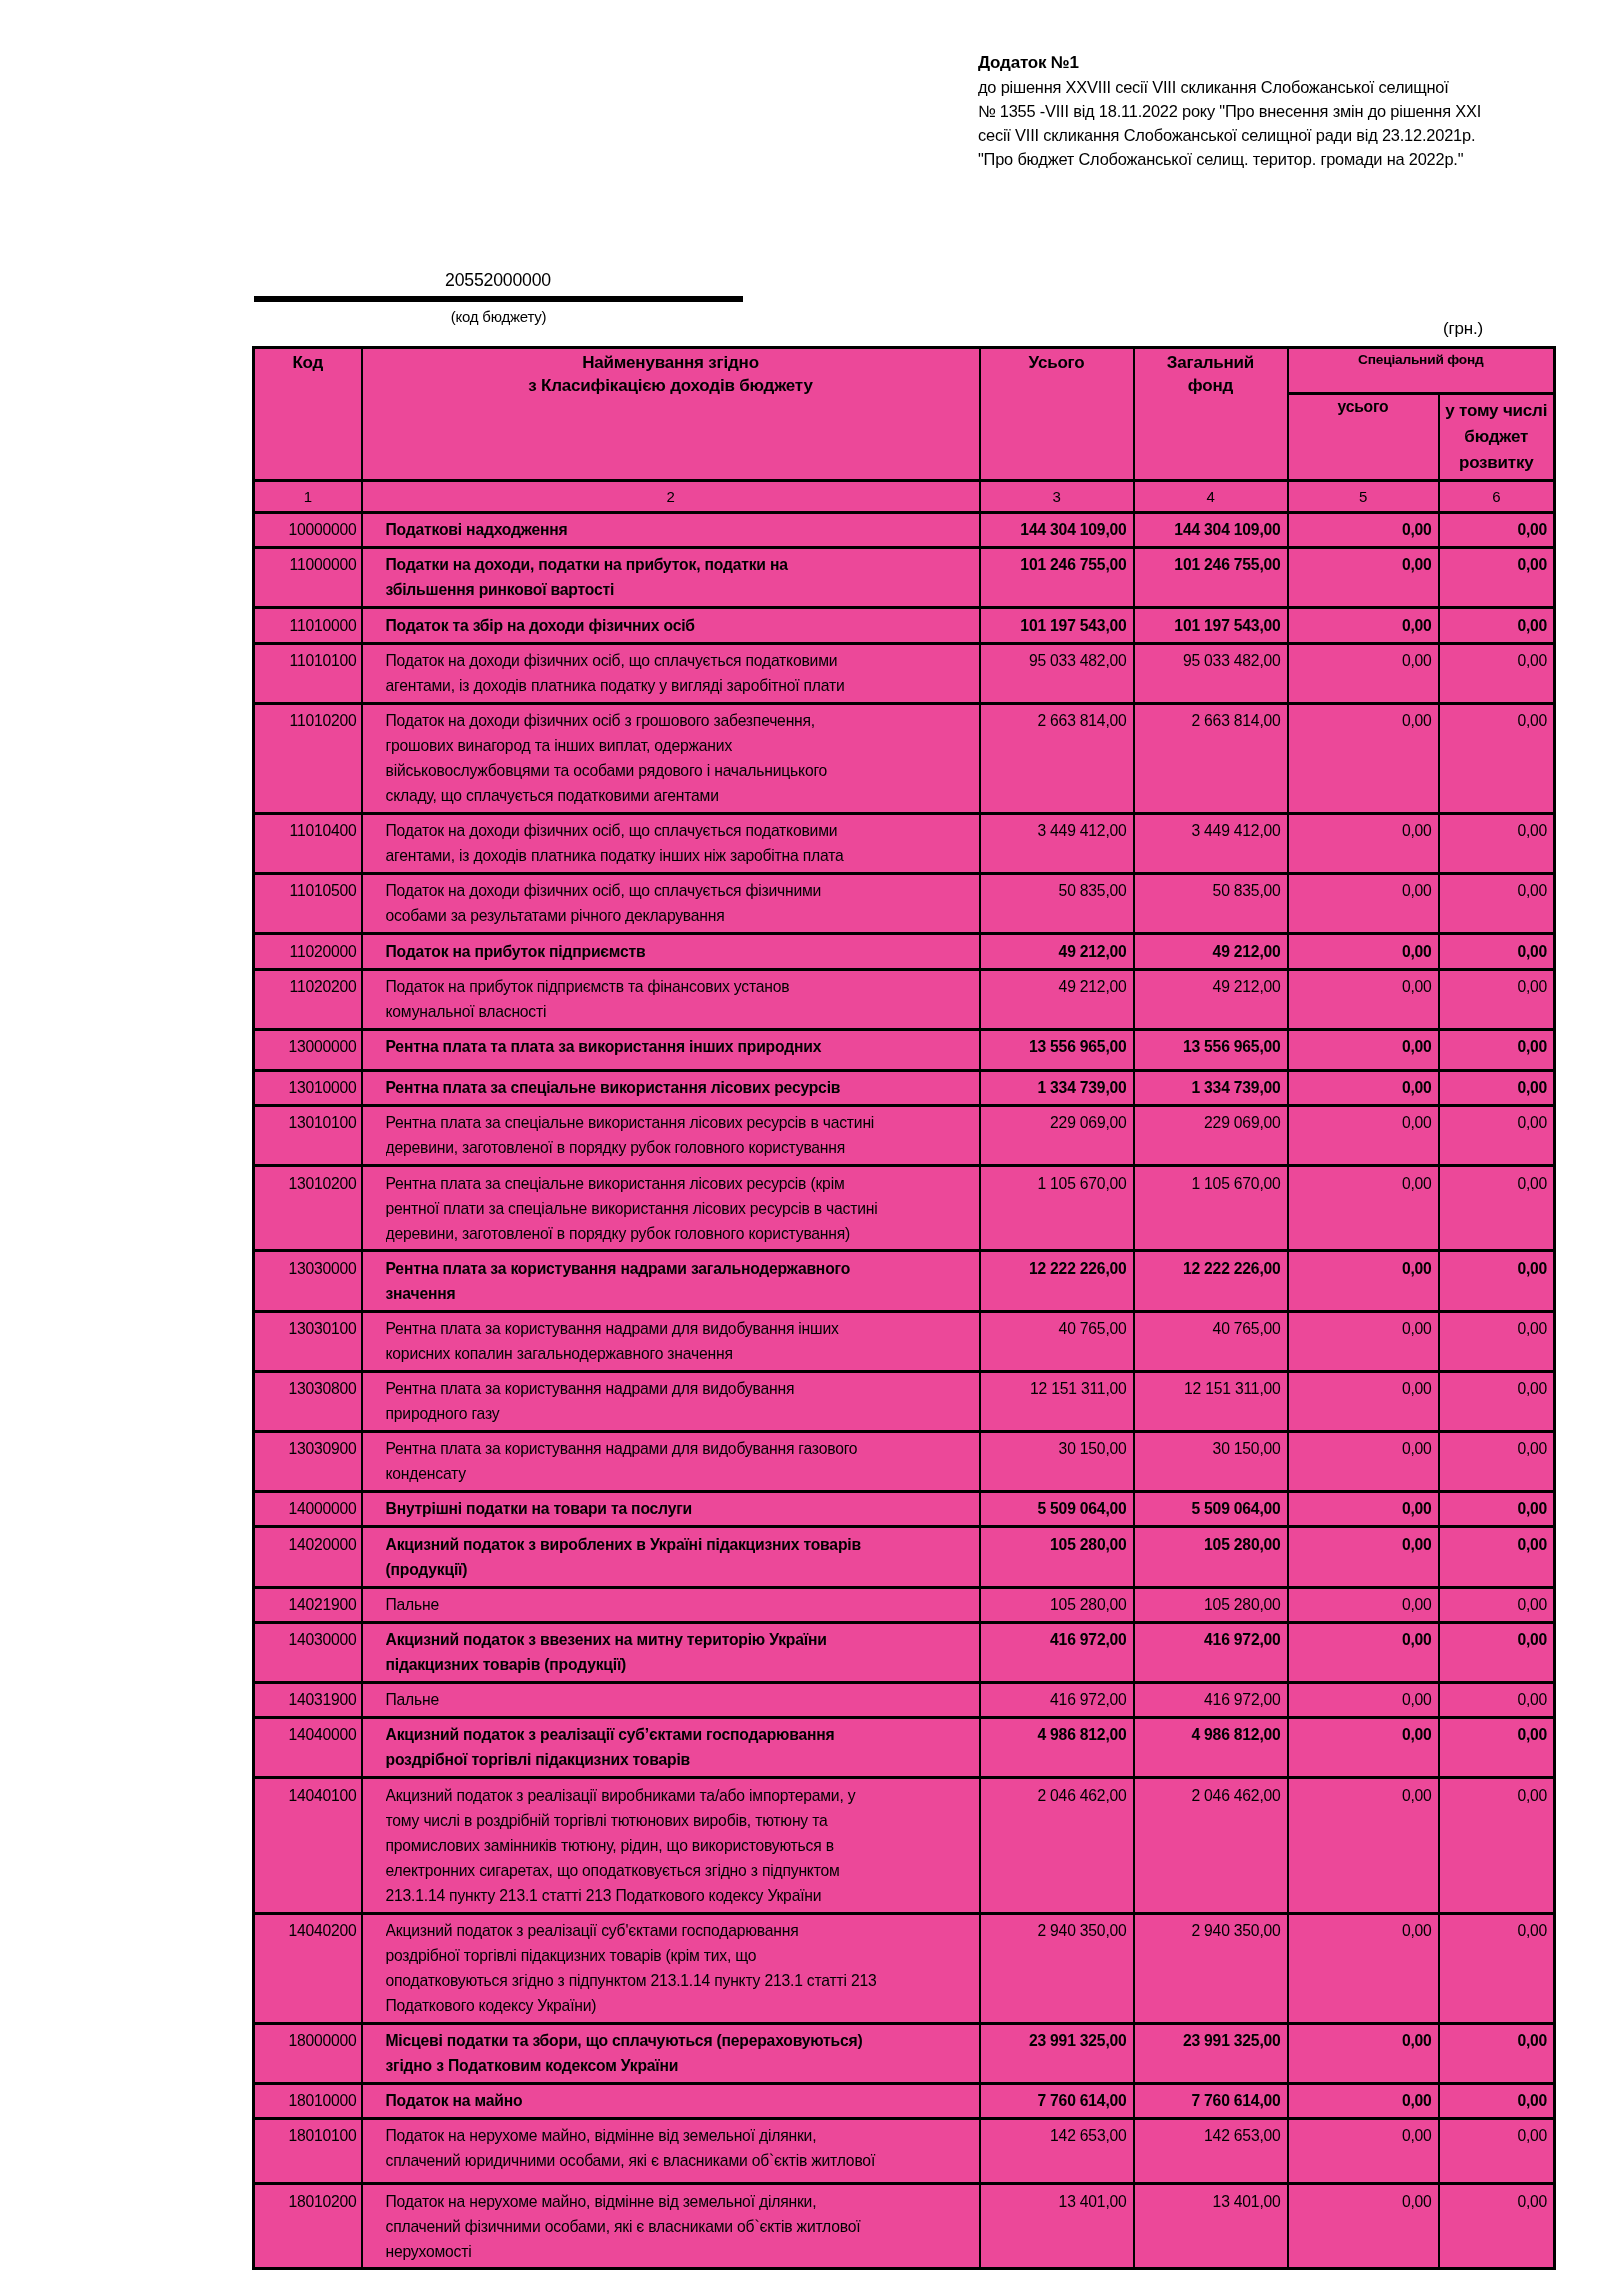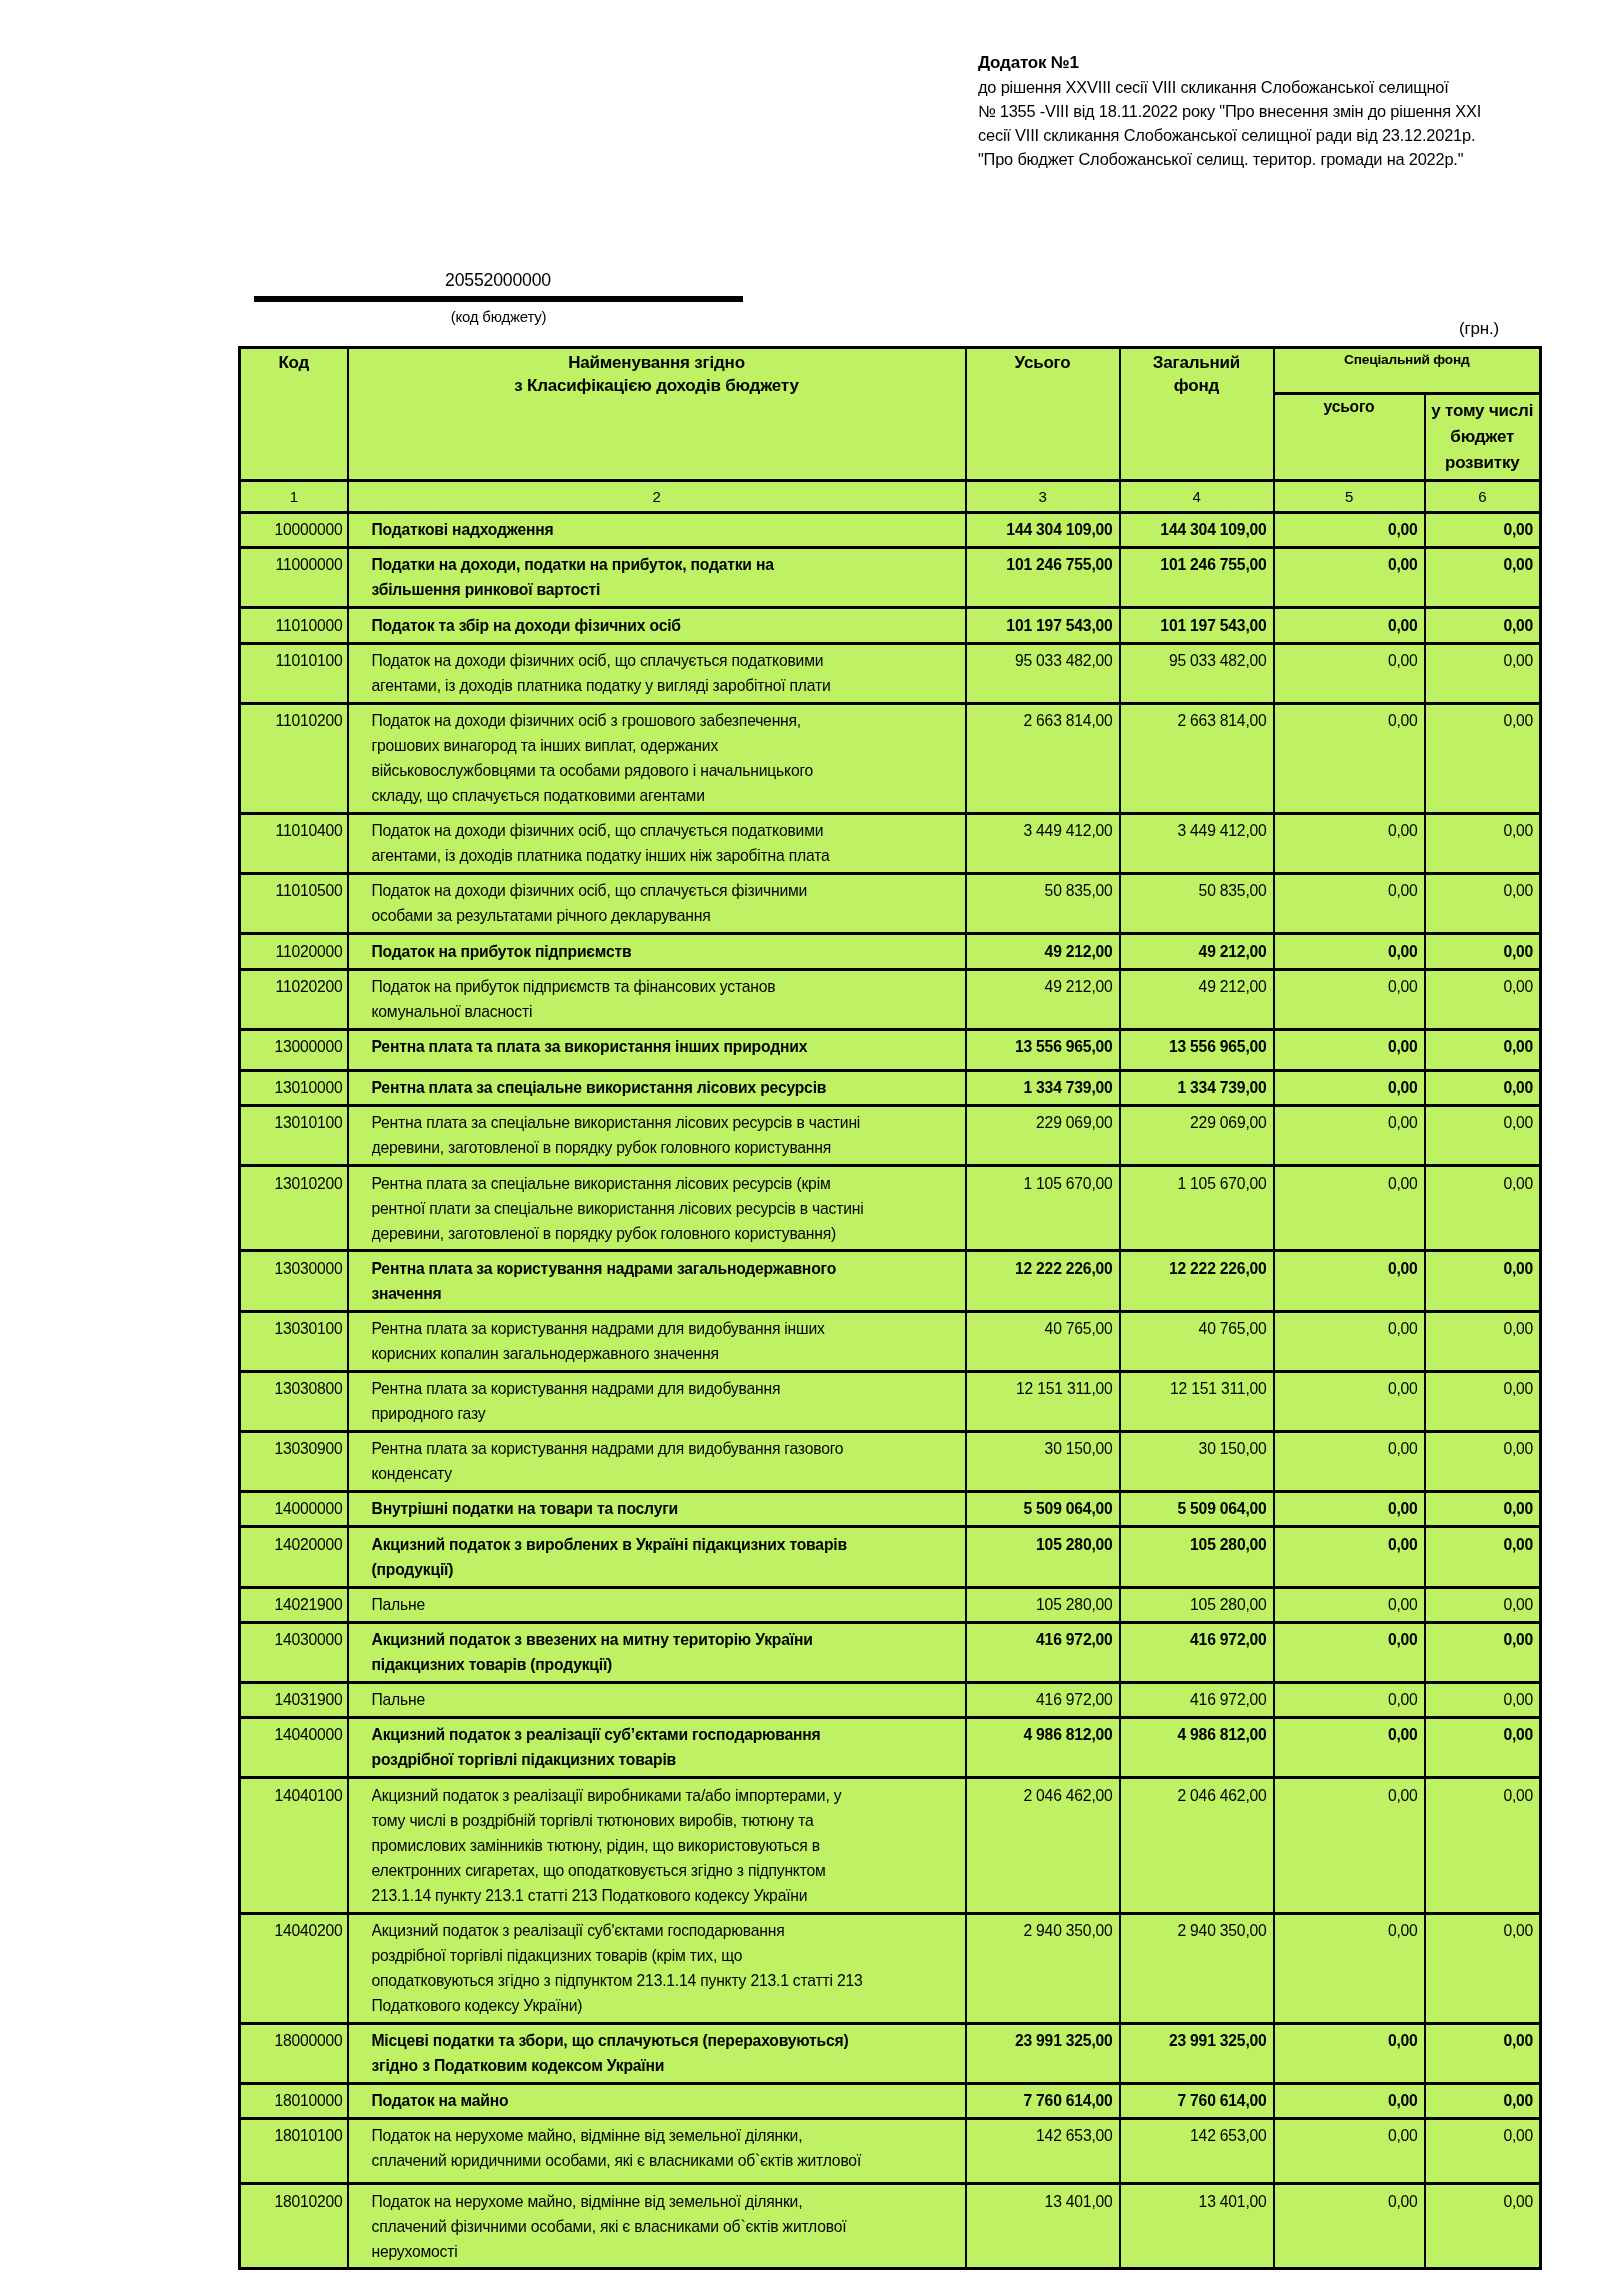--- a/index.html
+++ b/index.html
@@ -12,25 +12,25 @@
   .note{position:absolute;left:978px;top:51px;width:543px;font-size:16.4px;line-height:24px;}
   .note .app{text-align:left;font-weight:bold;font-size:17px;}
   .note .nline{white-space:pre-line;}
   
   .titles{position:absolute;left:249px;top:178px;width:1301px;text-align:center;}
   .titles h1{margin:0;font-size:31px;font-weight:bold;letter-spacing:0;}
   .titles h2{margin:10.5px 0 0 0;font-size:23px;font-weight:bold;letter-spacing:0;}
   .budget-code{position:absolute;left:445px;top:270px;font-size:17.7px;}
   .code-line{position:absolute;left:254px;top:296px;width:489px;height:5.9px;background:#000;}
   .code-label{position:absolute;left:254px;top:308px;width:489px;text-align:center;font-size:15px;}
-  .grn{position:absolute;top:319px;left:1427px;width:72px;text-align:right;font-size:17px;}
+  .grn{position:absolute;top:319px;left:1427px;width:72px;text-align:center;font-size:17px;}
   
   table.rev{
-    position:absolute;left:238px;top:346px;width:1301px;
-    border-collapse:collapse;table-layout:fixed;background:#bef264;
+    position:absolute;left:252px;top:346px;width:1301px;
+    border-collapse:collapse;table-layout:fixed;background:#ec4899;
   }
   table.rev th,table.rev td{
     border-left:2px solid #000;border-right:2px solid #000;
     border-top:3.3px solid #000;border-bottom:3.3px solid #000;
     vertical-align:top;overflow:hidden;
   }
   table.rev{border:3.9px solid #000;}
   thead th{vertical-align:middle;text-align:center;font-weight:bold;padding:2.6px;}
   th.h-main{font-size:17px;line-height:1.35;}
   th.h-name{white-space:pre-line;}

